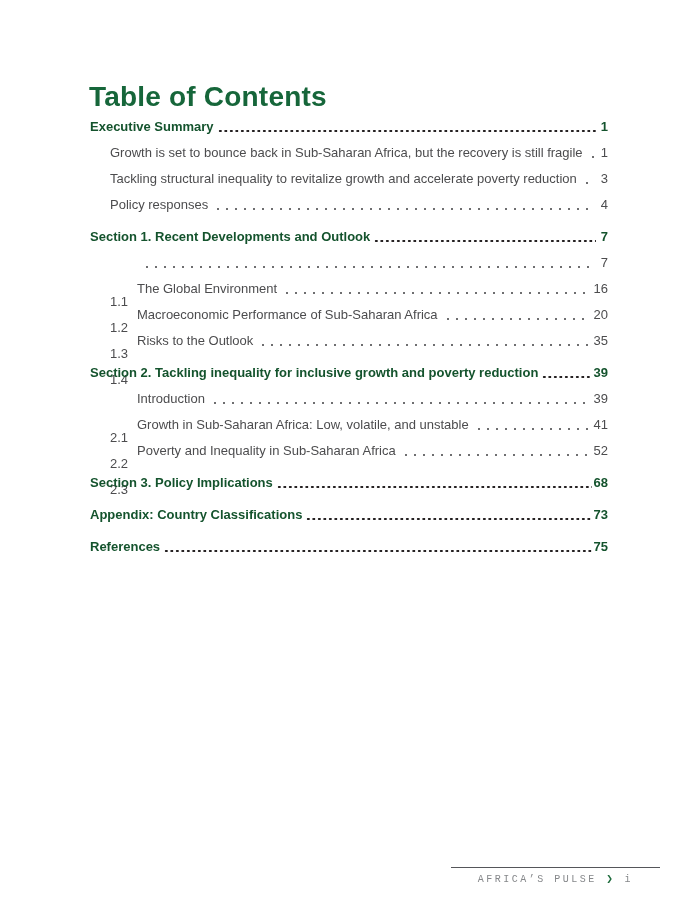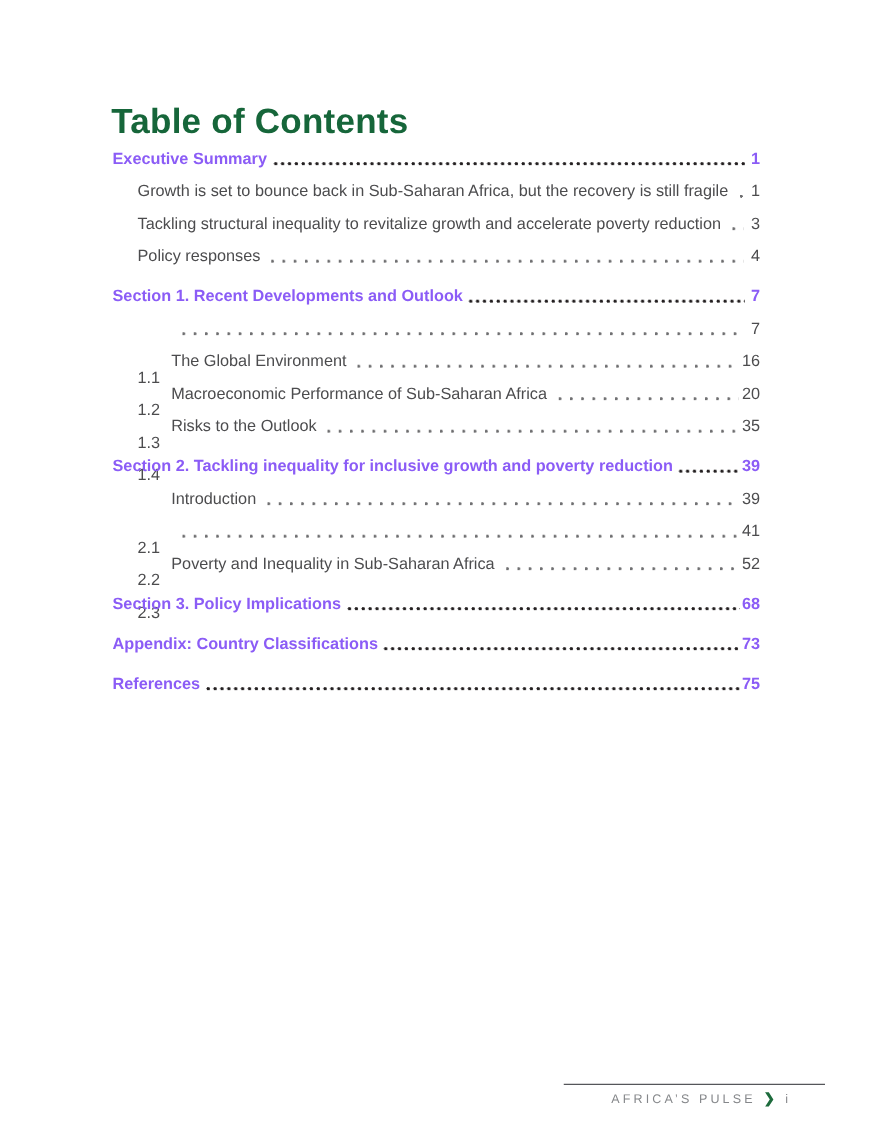--- a/index.html
+++ b/index.html
@@ -23,21 +23,21 @@
     left: 90px; top: 114px;
     width: 518px;
   }
   .row {
     display: flex;
     height: 26px;
     line-height: 26px;
     font-size: 13px;
     color: #4c4c4e;
   }
-  .row.bold { font-weight: 700; color: #8b5cf6; }
+  .row.bold { font-weight: 700; color: #14532d; }
   .row.gap { margin-top: 6px; }
   .row.sub { padding-left: 20px; }
   .num { flex: 0 0 27px; width: 27px; margin-top: 39px; }
   .lbl { white-space: nowrap; }
   .leader {
     flex: 1 1 auto;
     margin-left: 6px;
     margin-right: 3px;
     background-image: radial-gradient(circle at 4px 17px, #6e6e70 1.0px, transparent 1.35px);
     background-size: 9px 26px;
@@ -57,20 +57,21 @@
     background: #55565a;
   }
   .footer-text {
     position: absolute;
     left: 420px; top: 872px;
     width: 213px;
     text-align: right;
     font-size: 10px;
     letter-spacing: 2.5px;
     color: #85878a;
+    font-family: Liberation Mono, monospace;
   }
   .footer-text .sep {
     color: #1d6b3c;
     font-weight: 700;
     font-size: 11px;
     letter-spacing: 0;
     margin: 0 3px 0 1px;
   }
 </style>
 </head>
@@ -145,20 +146,21 @@
 
   <div class="row sub">
     <span class="num">2.1</span>
     <span class="lbl">Introduction</span>
     <span class="leader"></span>
     <span class="pg">39</span>
   </div>
 
   <div class="row sub">
     <span class="num">2.2</span>
+    <span class="lbl">Growth in Sub-Saharan Africa: Low, volatile, and unstable</span>
     <span class="leader"></span>
     <span class="pg">41</span>
   </div>
 
   <div class="row sub">
     <span class="num">2.3</span>
     <span class="lbl">Poverty and Inequality in Sub-Saharan Africa</span>
     <span class="leader"></span>
     <span class="pg">52</span>
   </div>

